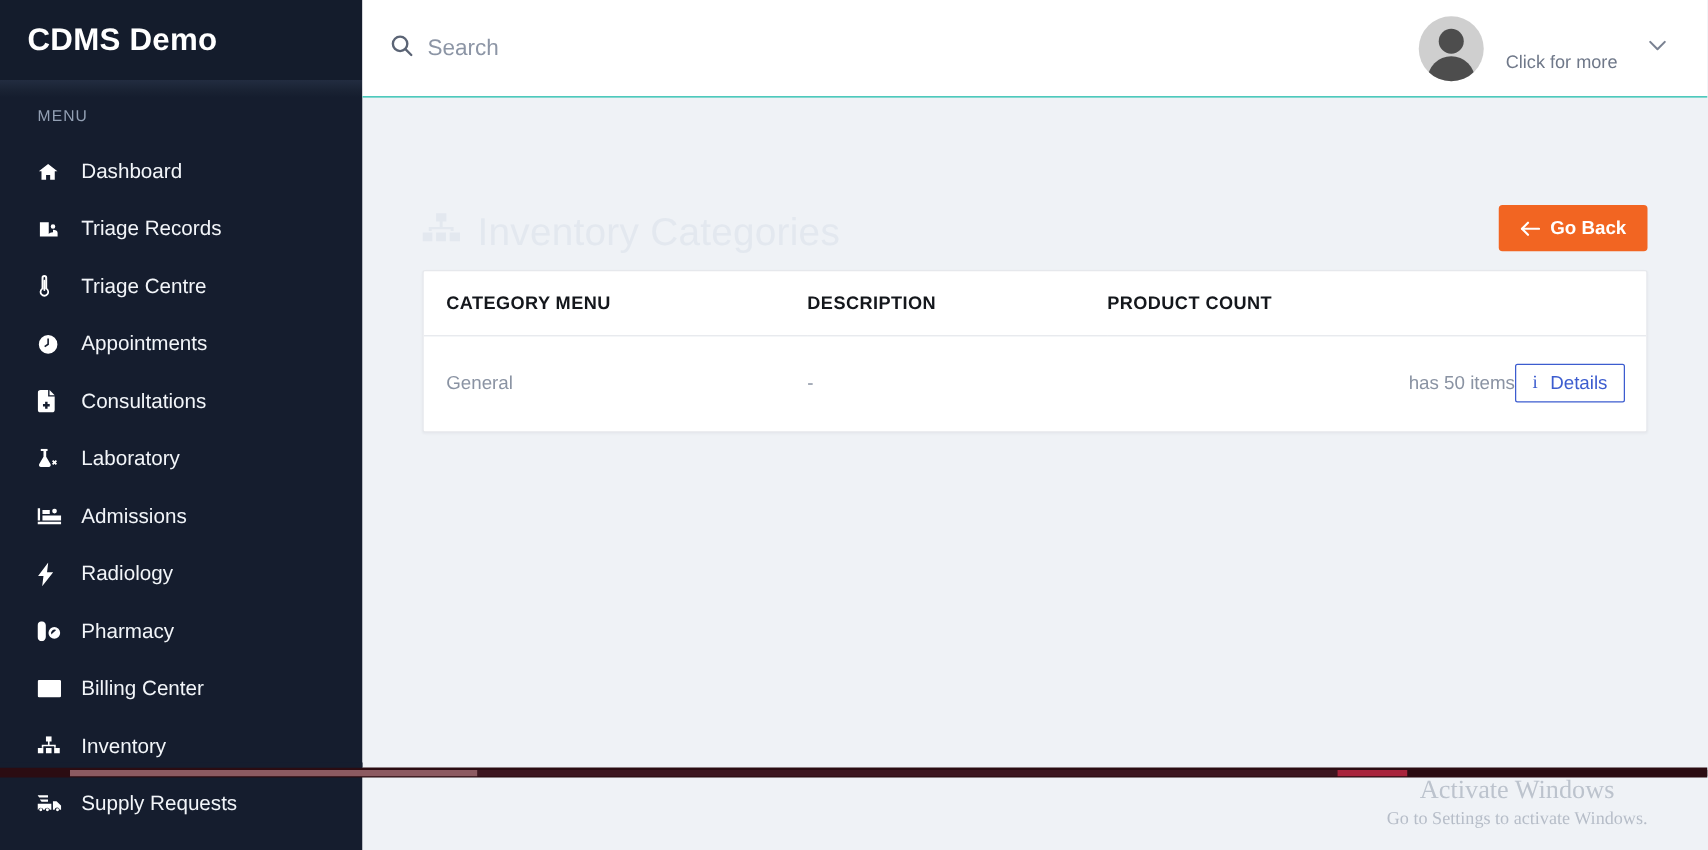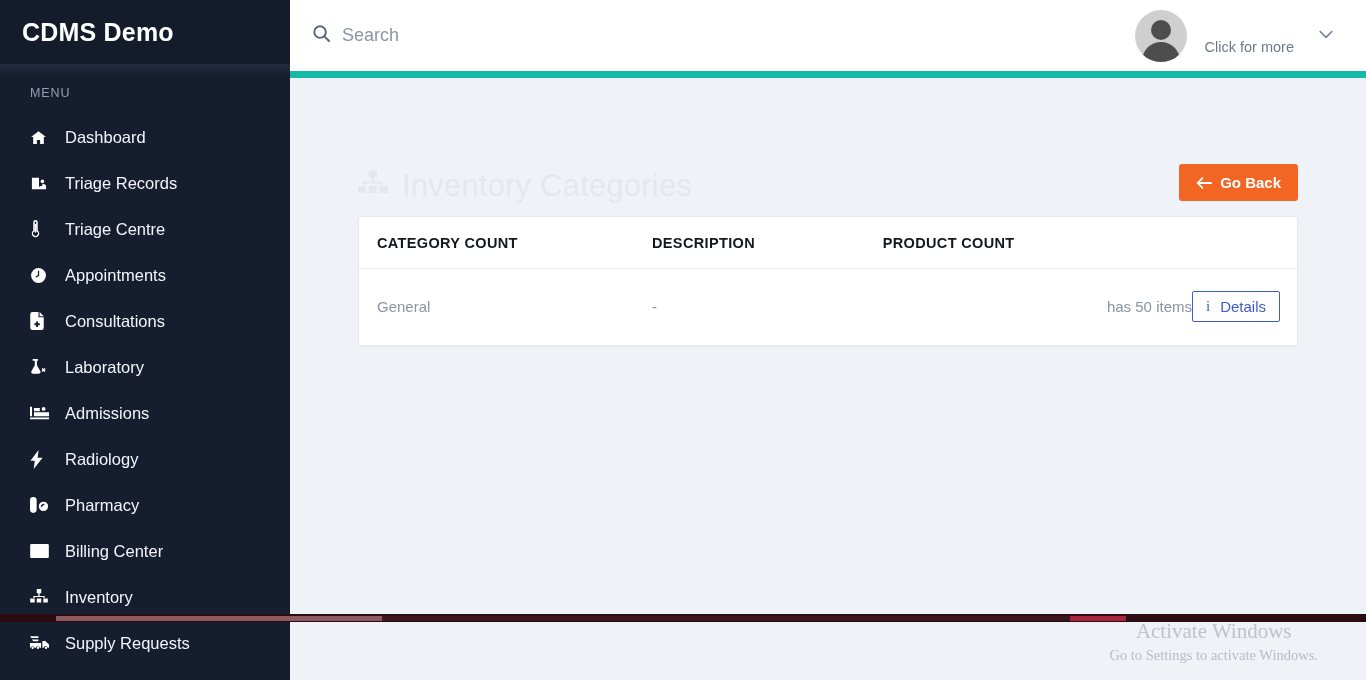--- a/index.html
+++ b/index.html
@@ -73,21 +73,21 @@
     flex: 1 1 auto;
     height: 680px;
     display: flex;
     flex-direction: column;
     background: #eff2f6;
     position: relative;
   }
   .topbar {
     height: 78px;
     background: #ffffff;
-    border-bottom: 7px solid #14b8a6;
+    border-bottom: 1px solid #14b8a6;
     display: flex;
     align-items: center;
     padding: 0 30px 0 22px;
     flex: 0 0 78px;
   }
   .search-box { display: flex; align-items: center; gap: 11px; cursor: text; }
   .search-icon { color: #5b6475; display: block; }
   .search-input {
     border: none;
     outline: none;
@@ -129,21 +129,21 @@
   }
   .caret {
     margin-left: 22px;
     color: #7a8292;
     display: block;
   }
 
   .content {
     flex: 1 1 auto;
     position: relative;
-    padding: 0 68px;
+    padding: 0 48px;
     overflow: hidden;
   }
 
   .page-head {
     position: relative;
     display: flex;
     align-items: center;
     height: 60px;
     margin-top: 78px;
   }
@@ -456,21 +456,21 @@
             <span>Go Back</span>
           </button>
 
         </div>
       </div>
 
       <div class="card">
         <table class="cat-table">
           <thead>
             <tr>
-              <th class="col-name">CATEGORY COUNT</th>
+              <th class="col-name">CATEGORY MENU</th>
               <th class="col-desc">DESCRIPTION</th>
               <th class="col-count">PRODUCT COUNT</th>
               <th class="col-act"></th>
             </tr>
           </thead>
           <tbody>
             <tr>
               <td class="col-name">General</td>
               <td class="col-desc">-</td>
               <td class="col-count">has 50 items</td>

